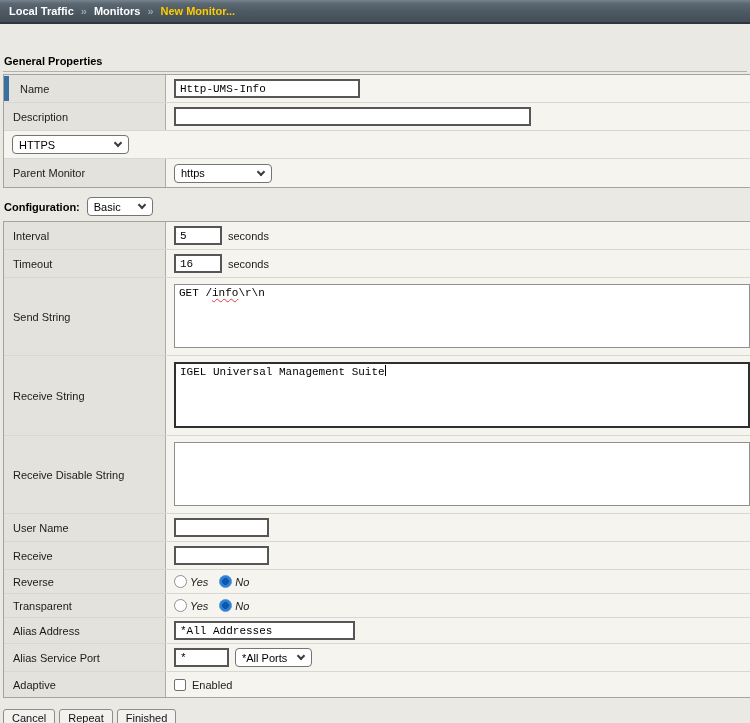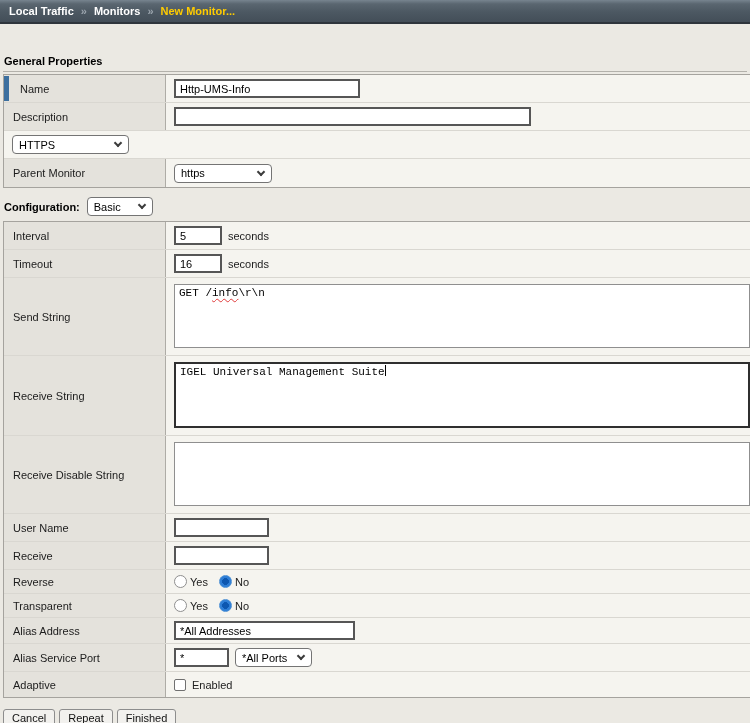--- a/index.html
+++ b/index.html
@@ -63,21 +63,21 @@
     overflow:hidden;
   }
   .pval.top { align-items:flex-start; padding-top:6px; }
 
   .h28 { height:28px; } .h24 { height:24px; } .h26 { height:26px; }
   .h25 { height:25px; } .h78 { height:78px; } .h80 { height:80px; }
 
   
   .txt {
     height:19px; border:2px solid #565656; background:#fff;
-    font-family:Liberation Sans, sans-serif; font-size:11px;
+    font-family:Liberation Mono, monospace; font-size:11px;
     padding:0 4px; color:#000;
   }
   .w-name { width:186px; } .w-desc { width:357px; } .w-sm { width:48px; }
   .w-user { width:95px; }  .w-alias { width:181px; } .w-port { width:55px; }
 
   .sel {
     display:inline-flex; align-items:center; justify-content:space-between;
     height:19px; border:1px solid #747474; border-radius:4px; background:#fff;
     padding:0 7px 0 6px; color:#000;
   }
@@ -100,21 +100,21 @@
   .caret { display:inline-block; width:1px; height:11px; background:#000; vertical-align:-1px; }
 
   .radio {
     display:inline-block; width:13px; height:13px; border-radius:50%;
     border:1px solid #8f8f8f; background:#fff; flex:none;
   }
   .radio.checked {
     border:1px solid #4b8fd4;
     background:radial-gradient(circle at 50% 50%, #0d57b0 0 3.5px, #2e7ed6 3.5px);
   }
-  .radio-opt { display:inline-flex; align-items:center; gap:3px; margin-right:5px; }
+  .radio-opt { display:inline-flex; align-items:center; gap:3px; margin-right:5px;font-style:italic; }
 
   .cb {
     display:inline-block; width:12px; height:12px; border-radius:2px;
     border:1px solid #707070; background:#fff; flex:none;
   }
 
   .cfgline { display:flex; align-items:center; margin:9px 3px 5px 4px; gap:7px; }
   .cfgline .cfglabel { font-weight:bold; color:#000; }
 
   .btnrow { display:flex; gap:4px; margin:11px 0 0 3px; }

